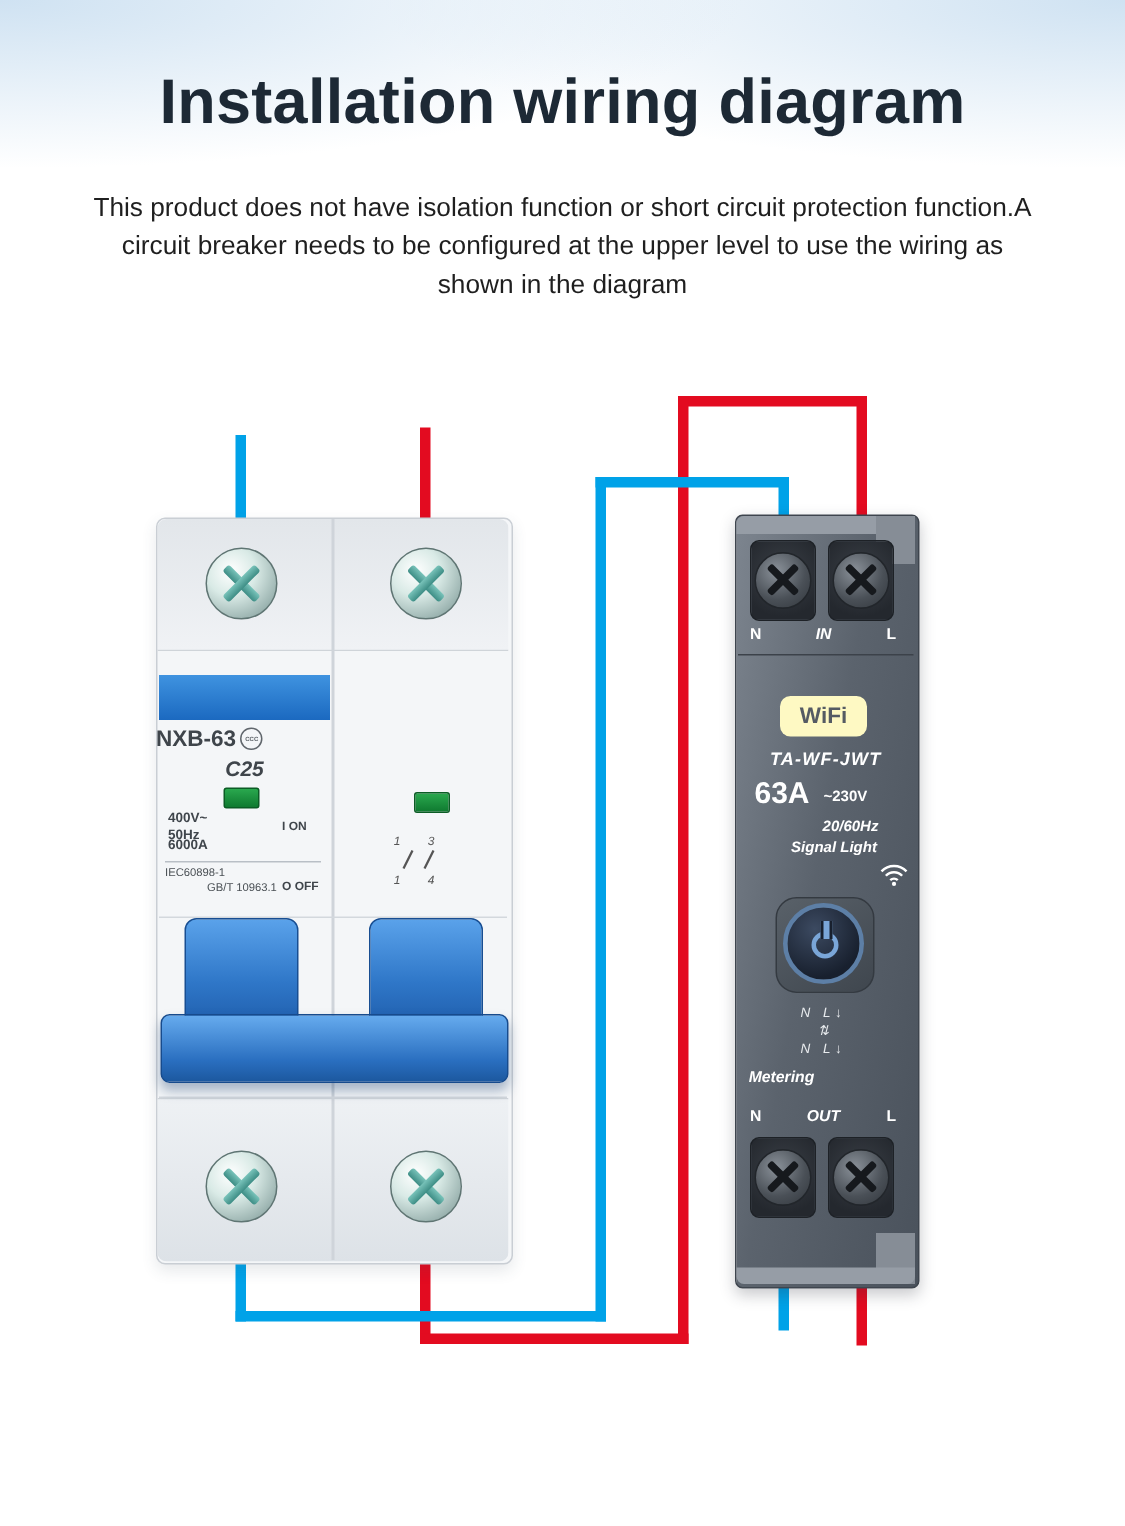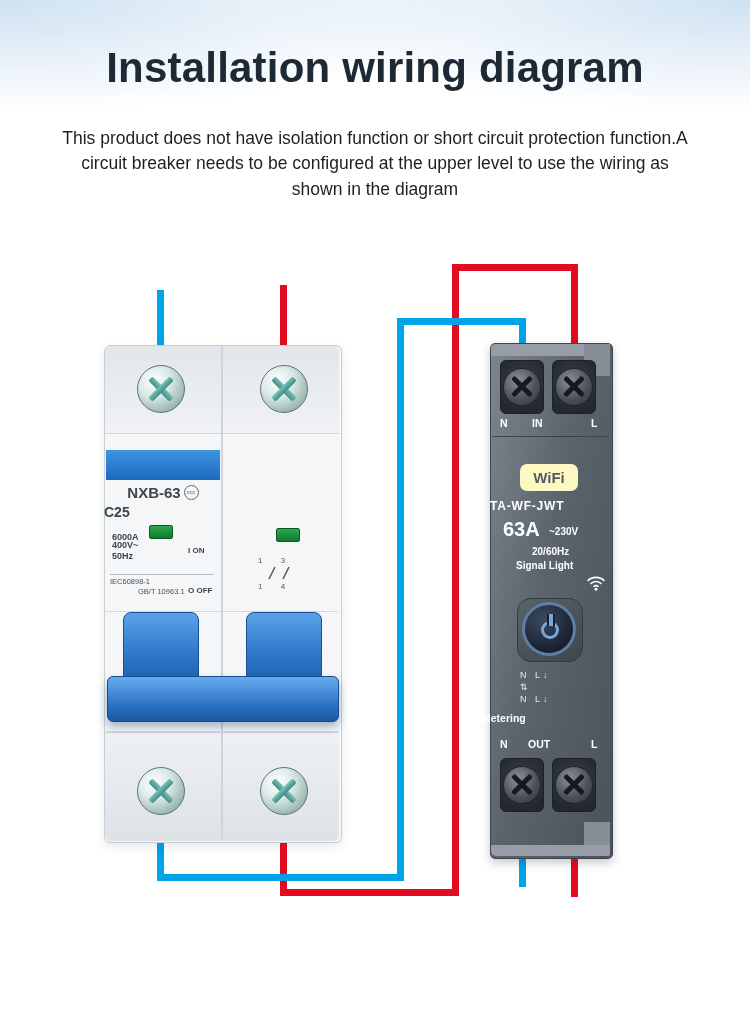--- a/index.html
+++ b/index.html
@@ -2,21 +2,21 @@
 <html style="--wire-red: #e30b20; --wire-blue: #00a2e8; --title-color: #1d2935; --mcb-stripe-blue: #1f7fd4; --handle-blue: #2f77c8; --indicator-green: #168a3c; --smart-body-gray: #5b636d; --top-glow-blue: #cfe2f2;"><head>
 <meta charset="utf-8">
 <style>
   :root{
     --wire-red:#e30b20; --wire-blue:#00a2e8;
   }
   html,body{margin:0;padding:0;background:#fff;}
   .canvas{position:relative;width:750px;height:1017px;background:#fff;overflow:hidden;
           font-family:"Liberation Sans", sans-serif;}
   .abs{position:absolute;}
-  .c{text-align:left;}
+  .c{text-align:center;font-style:italic;}
   .wire{position:absolute;}
   .wire.blue{background:var(--wire-blue);}
   .wire.red{background:var(--wire-red);}
   .lbl{position:absolute;}
 
   
   .topglow{position:absolute;left:0;top:0;width:750px;height:215px;
     background:
       radial-gradient(120% 95% at 0% 0%, #cfe2f2 0%, rgba(255,255,255,0) 55%),
       radial-gradient(120% 95% at 100% 0%, #cfe2f2 0%, rgba(255,255,255,0) 55%);}
@@ -105,31 +105,31 @@
   <div class="abs groove" style="left:106px;top:611px;width:232px;height:1px;"></div>
   <div class="abs groove" style="left:106px;top:731px;width:232px;height:1px;"></div>
 
   <div class="abs screw-mcb" style="left:137px;top:365px;"></div>
   <div class="abs screw-mcb" style="left:260px;top:365px;"></div>
   <div class="abs screw-mcb" style="left:137px;top:767px;"></div>
   <div class="abs screw-mcb" style="left:260px;top:767px;"></div>
 
   <div class="abs stripe" style="left:106px;top:450px;width:114px;height:30px;"></div>
 
-  <div class="abs" style="left:104px;top:484px;width:118px;display:flex;justify-content:center;align-items:center;gap:3px;">
+  <div class="abs" style="left:104px;top:484px;width:118px;display:flex;align-items:center;gap:3px;">
     <span class="mcb-txt" style="font-size:15px;">NXB-63</span>
     <span class="cccmark">CCC</span>
   </div>
   <div class="lbl c mcb-txt" style="left:104px;top:504px;width:118px;font-size:14px;">C25</div>
   <div class="abs green-ind" style="left:149px;top:525px;width:22px;height:12px;"></div>
   <div class="abs green-ind" style="left:276px;top:528px;width:22px;height:12px;"></div>
 
   <div class="lbl mcb-txt" style="left:112px;top:540px;font-size:9px;">400V~</div>
   <div class="lbl mcb-txt" style="left:112px;top:551px;font-size:9px;">50Hz</div>
-  <div class="lbl mcb-txt" style="left:112px;top:532px;font-size:9px;">6000A</div>
+  <div class="lbl mcb-txt" style="left:112px;top:558px;font-size:9px;">6000A</div>
   <div class="abs" style="left:110px;top:574px;width:104px;height:1px;background:#b9bfc6;"></div>
   <div class="lbl" style="left:110px;top:577px;font-size:7.5px;color:#4a5055;">IEC60898-1</div>
   <div class="lbl" style="left:110px;top:587px;font-size:7.5px;color:#4a5055;margin-left:28px;">GB/T 10963.1</div>
   <div class="lbl mcb-txt" style="left:188px;top:546px;font-size:8px;">I ON</div>
   <div class="lbl mcb-txt" style="left:188px;top:586px;font-size:8px;">O OFF</div>
 
   <div class="lbl c" style="left:258px;top:556px;width:44px;font-size:8px;color:#555;letter-spacing:8px;">1 3</div>
   <div class="abs" style="left:264px;top:566px;">
     <svg width="32" height="14" viewBox="0 0 32 14">
         <path d="M5 13 L11 1 M19 13 L25 1" stroke="#555" stroke-width="1.5" fill="none"></path>

